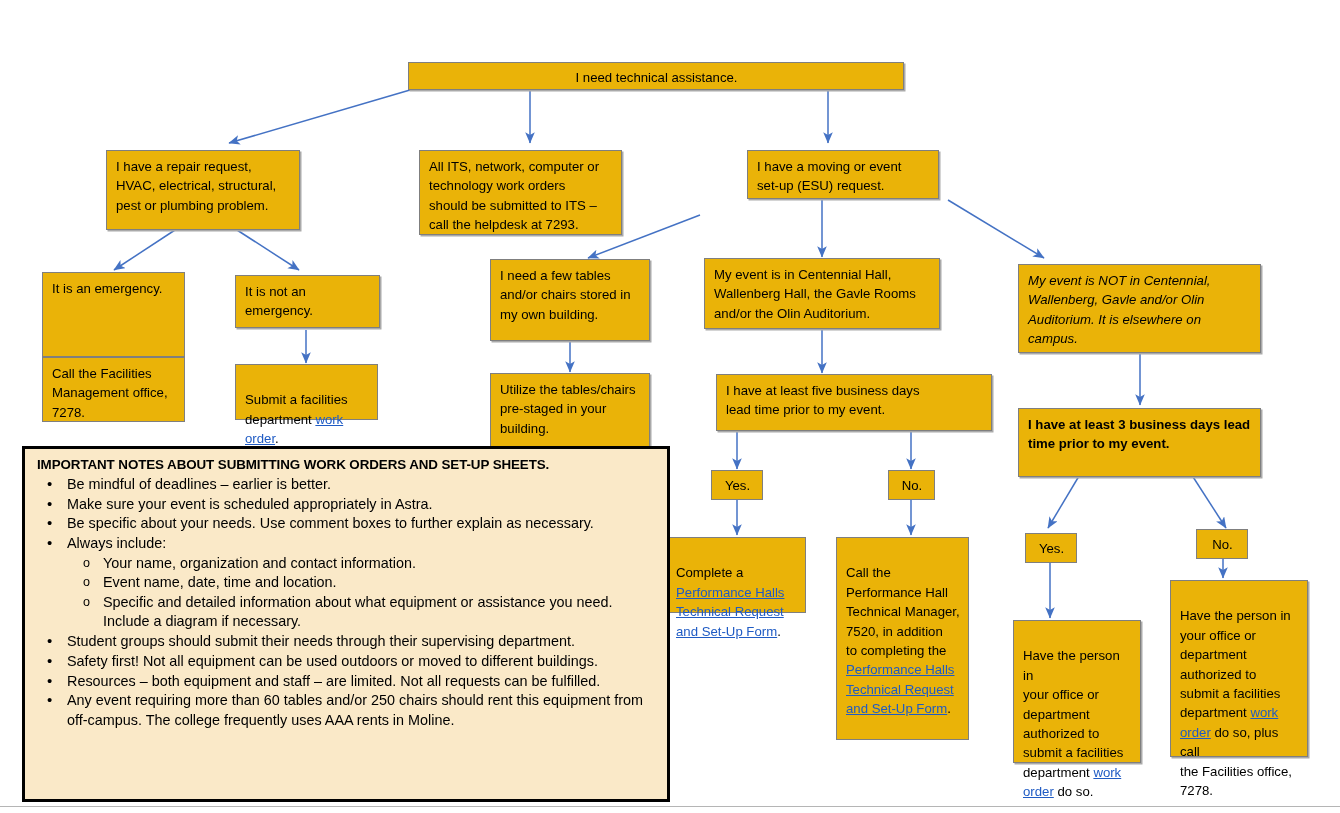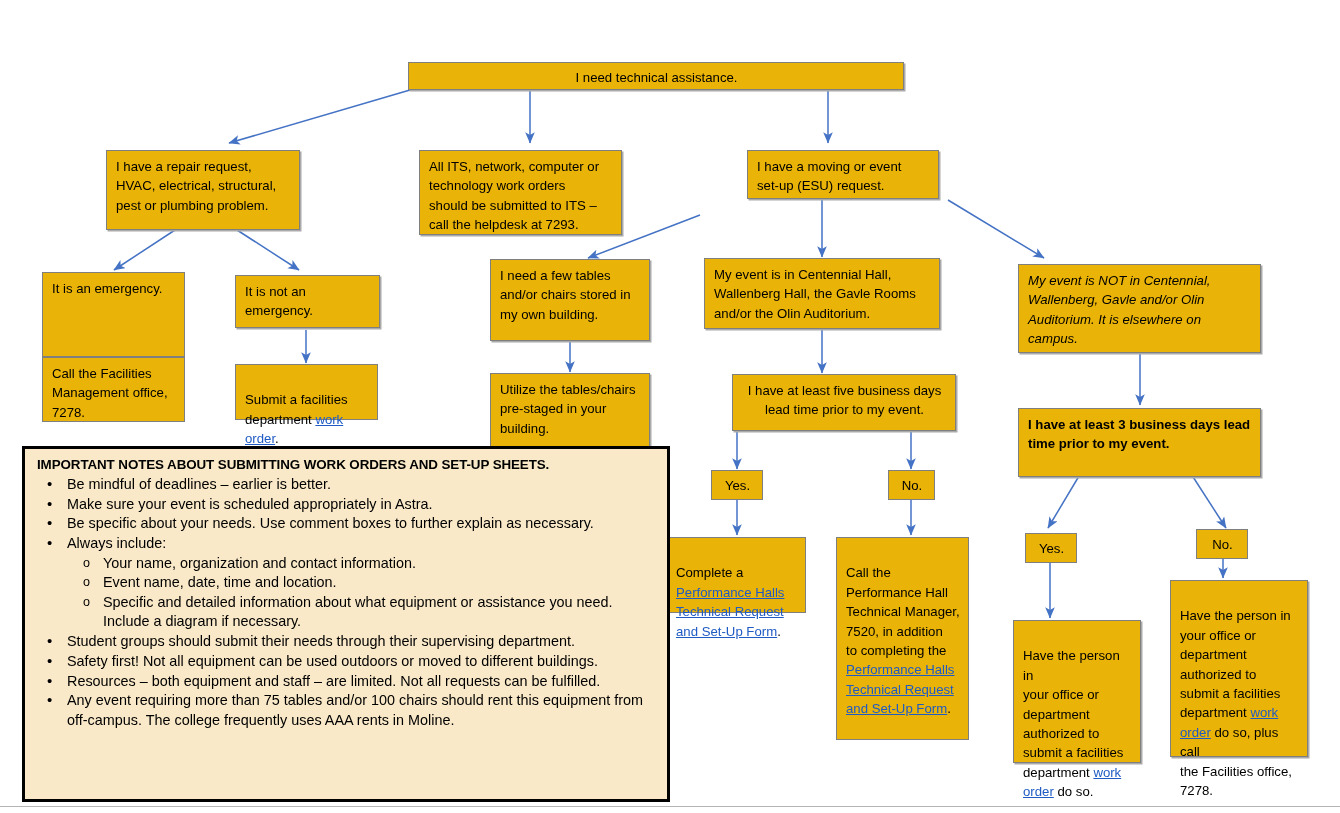--- a/index.html
+++ b/index.html
@@ -170,21 +170,21 @@
 my own building.</div>
 
   <div class="node shadowed" style="left:490px; top:373px; width:160px; height:77px;">Utilize the tables/chairs
 pre-staged in your
 building.</div>
 
   <div class="node shadowed" style="left:704px; top:258px; width:236px; height:71px;">My event is in Centennial Hall,
 Wallenberg Hall, the Gavle Rooms
 and/or the Olin Auditorium.</div>
 
-  <div class="node shadowed" style="left:732px; top:374px; width:224px; height:57px;text-align:center;">I have at least five business days
+  <div class="node shadowed" style="left:716px; top:374px; width:276px; height:57px;">I have at least five business days
 lead time prior to my event.</div>
 
   <div class="node center" style="left:711px; top:470px; width:52px; height:30px;">Yes.</div>
 
   <div class="node center" style="left:888px; top:470px; width:47px; height:30px;">No.</div>
 
   <div class="node" style="left:666px; top:537px; width:140px; height:76px;">
     <span>Complete a
 </span><a class="lnk">Performance Halls
 Technical Request
@@ -242,19 +242,19 @@
         <li>Be mindful of deadlines – earlier is better.</li>
         <li>Make sure your event is scheduled appropriately in Astra.</li>
         <li>Be specific about your needs. Use comment boxes to further explain as necessary.</li>
         <li>Always include:</li>
         <li class="sub">Your name, organization and contact information.</li>
         <li class="sub">Event name, date, time and location.</li>
         <li class="sub">Specific and detailed information about what equipment or assistance you need. Include a diagram if necessary.</li>
         <li>Student groups should submit their needs through their supervising department.</li>
         <li>Safety first! Not all equipment can be used outdoors or moved to different buildings.</li>
         <li>Resources – both equipment and staff – are limited.  Not all requests can be fulfilled.</li>
-        <li>Any event requiring more than 75 tables and/or 100 chairs should rent this equipment from off-campus. The college frequently uses AAA rents in Moline.</li>
+        <li>Any event requiring more than 60 tables and/or 250 chairs should rent this equipment from off-campus. The college frequently uses AAA rents in Moline.</li>
       </ul>
   </div>
 
   <div class="baseline"></div>
 
 </div>
 
 </body></html>

